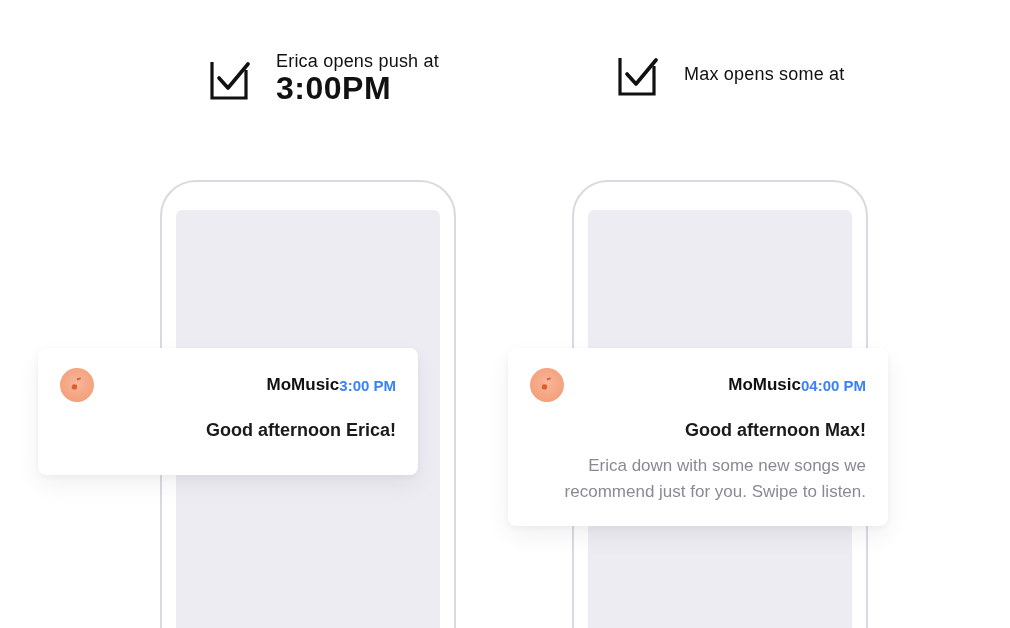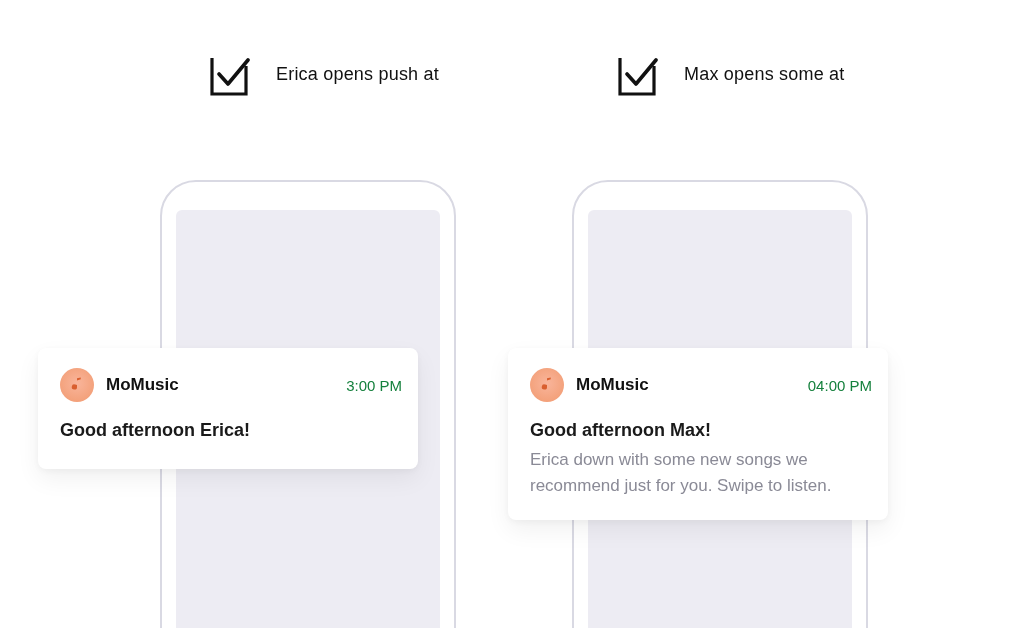--- a/index.html
+++ b/index.html
@@ -70,21 +70,22 @@
       border-radius: 6px 6px 0 0;
     }
 
     
     .card {
       position: absolute;
       width: 380px;
       background: #ffffff;
       border-radius: 8px;
       box-shadow: 0 10px 24px rgba(0,0,0,0.06), 0 2px 6px rgba(0,0,0,0.04);
-      padding: 20px 16px 22px 22px;
+      padding: 20px 22px 22px 22px;
+      text-align: right;
     }
     .card-left { top: 348px; left: 38px; }
     .card-right { top: 348px; left: 508px; }
 
     .card-top {
       display: flex;
       align-items: center;
       margin-bottom: 18px;
     }
     .app-icon {
@@ -99,48 +100,49 @@
       flex-shrink: 0;
     }
     .app-name {
       font-size: 17px;
       font-weight: 600;
       color: #111;
       flex: 1;
     }
     .card-time {
       font-size: 15px;
-      color: #15803d;
-      font-weight: 400;
+      color: #3b82f6;
+      font-weight: 700;
     }
     .card-title {
       font-size: 18px;
       font-weight: 600;
       color: #1a1a1a;
-      margin-bottom: 6px;
+      margin-bottom: 12px;
     }
     .card-body {
       font-size: 17px;
       line-height: 1.5;
       color: #8a8a96;
       font-weight: 400;
     }
   </style>
 </head>
 <body>
 
 <div class="canvas">
 
   <div class="header header-left">
     <svg class="checkbox" viewBox="0 0 44 44">
       <polyline points="6,4 6,40 40,40 40,12" fill="none" stroke="#111" stroke-width="3.2"></polyline>
       <polyline points="13,20 22,30 42,6" fill="none" stroke="#111" stroke-width="3.6" stroke-linecap="round" stroke-linejoin="round"></polyline>
     </svg>
     <div class="header-text">
       <div class="header-label">Erica opens push at</div>
+      <div class="header-time">3:00PM</div>
     </div>
   </div>
 
   <div class="header header-right">
     <svg class="checkbox" viewBox="0 0 44 44">
       <polyline points="6,4 6,40 40,40 40,12" fill="none" stroke="#111" stroke-width="3.2"></polyline>
       <polyline points="13,20 22,30 42,6" fill="none" stroke="#111" stroke-width="3.6" stroke-linecap="round" stroke-linejoin="round"></polyline>
     </svg>
     <div class="header-text">
       <div class="header-label">Max opens some at</div>

